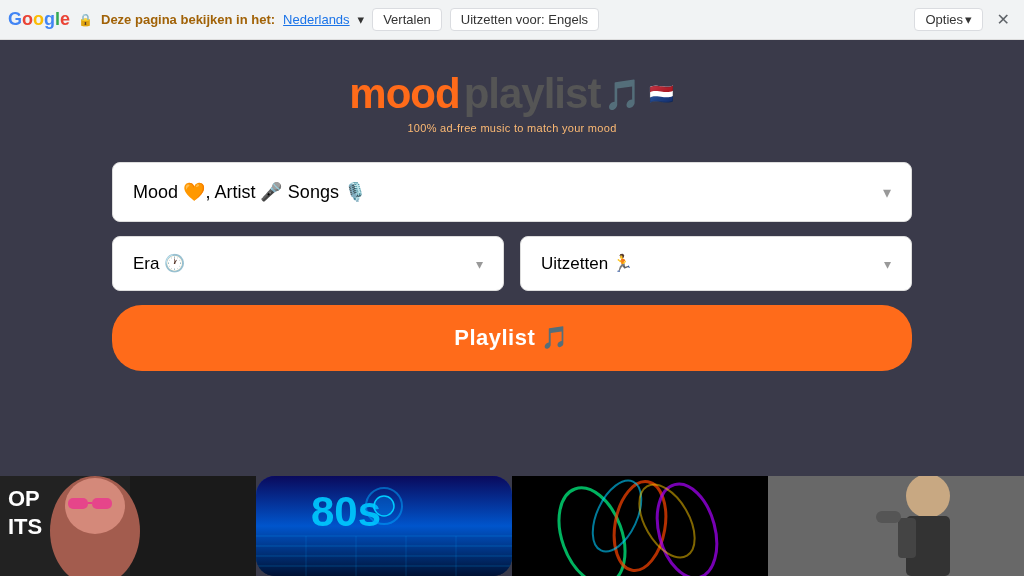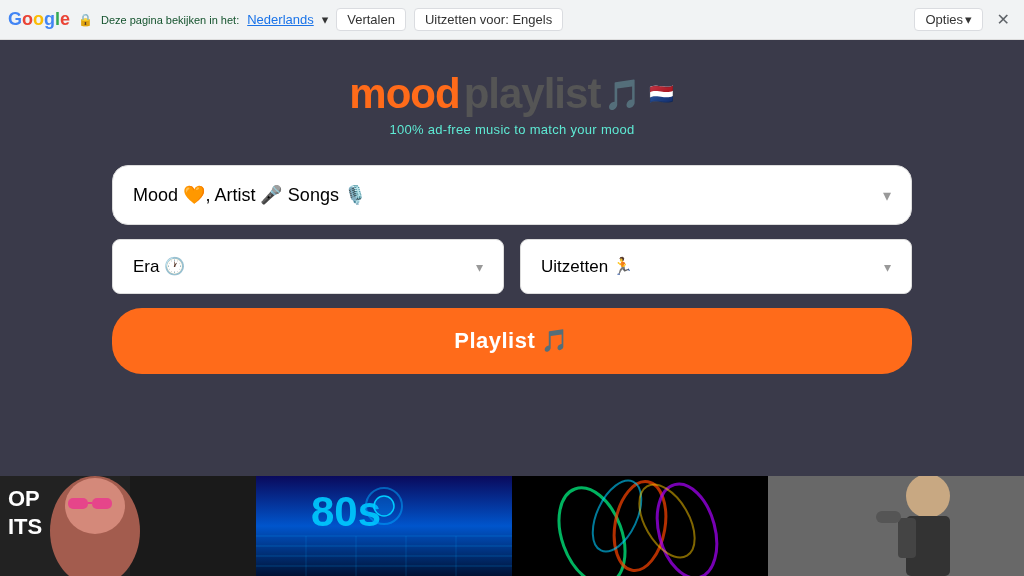--- a/index.html
+++ b/index.html
@@ -34,22 +34,23 @@
     .google-logo .g-red { color: #EA4335; }
     .google-logo .g-yellow { color: #FBBC05; }
     .google-logo .g-green { color: #34A853; }
 
     .lock-icon {
       color: #5f6368;
       font-size: 12px;
     }
 
     .translation-text {
-      color: #14532d;
-      font-size: 11px;
+      color: #a16207;
+      font-size: 13px;
+      font-weight: bold;
     }
 
     .lang-link {
       color: #1a73e8;
       text-decoration: underline;
       cursor: pointer;
     }
 
     .browser-btn {
       background: #fff;
@@ -121,40 +122,40 @@
     .logo-icon {
       font-size: 30px;
     }
 
     .flag-icon {
       font-size: 20px;
       margin-left: 4px;
     }
 
     .logo-tagline {
-      color: #5eead4;
-      font-size: 13px;
+      color: #fdba74;
+      font-size: 11px;
       margin-top: 4px;
       letter-spacing: 0.3px;
     }
 
     
     .search-area {
       display: flex;
       flex-direction: column;
       align-items: center;
       gap: 14px;
       width: 800px;
     }
 
     .main-dropdown {
       width: 100%;
       background: #fff;
       border: 1px solid #ddd;
-      border-radius: 16px;
+      border-radius: 8px;
       padding: 18px 20px;
       font-size: 18px;
       display: flex;
       align-items: center;
       justify-content: space-between;
       cursor: pointer;
       position: relative;
     }
 
     .main-dropdown .dropdown-arrow {
@@ -224,20 +225,21 @@
       display: flex;
       align-items: center;
       justify-content: center;
     }
 
     .card-2 {
       background: linear-gradient(180deg, #1a1a8c 0%, #00aaff 50%, #001133 100%);
       display: flex;
       align-items: center;
       justify-content: center;
+      border-radius: 19px;
     }
 
     .card-3 {
       background: #000;
       display: flex;
       align-items: center;
       justify-content: center;
     }
 
     .card-4 {

